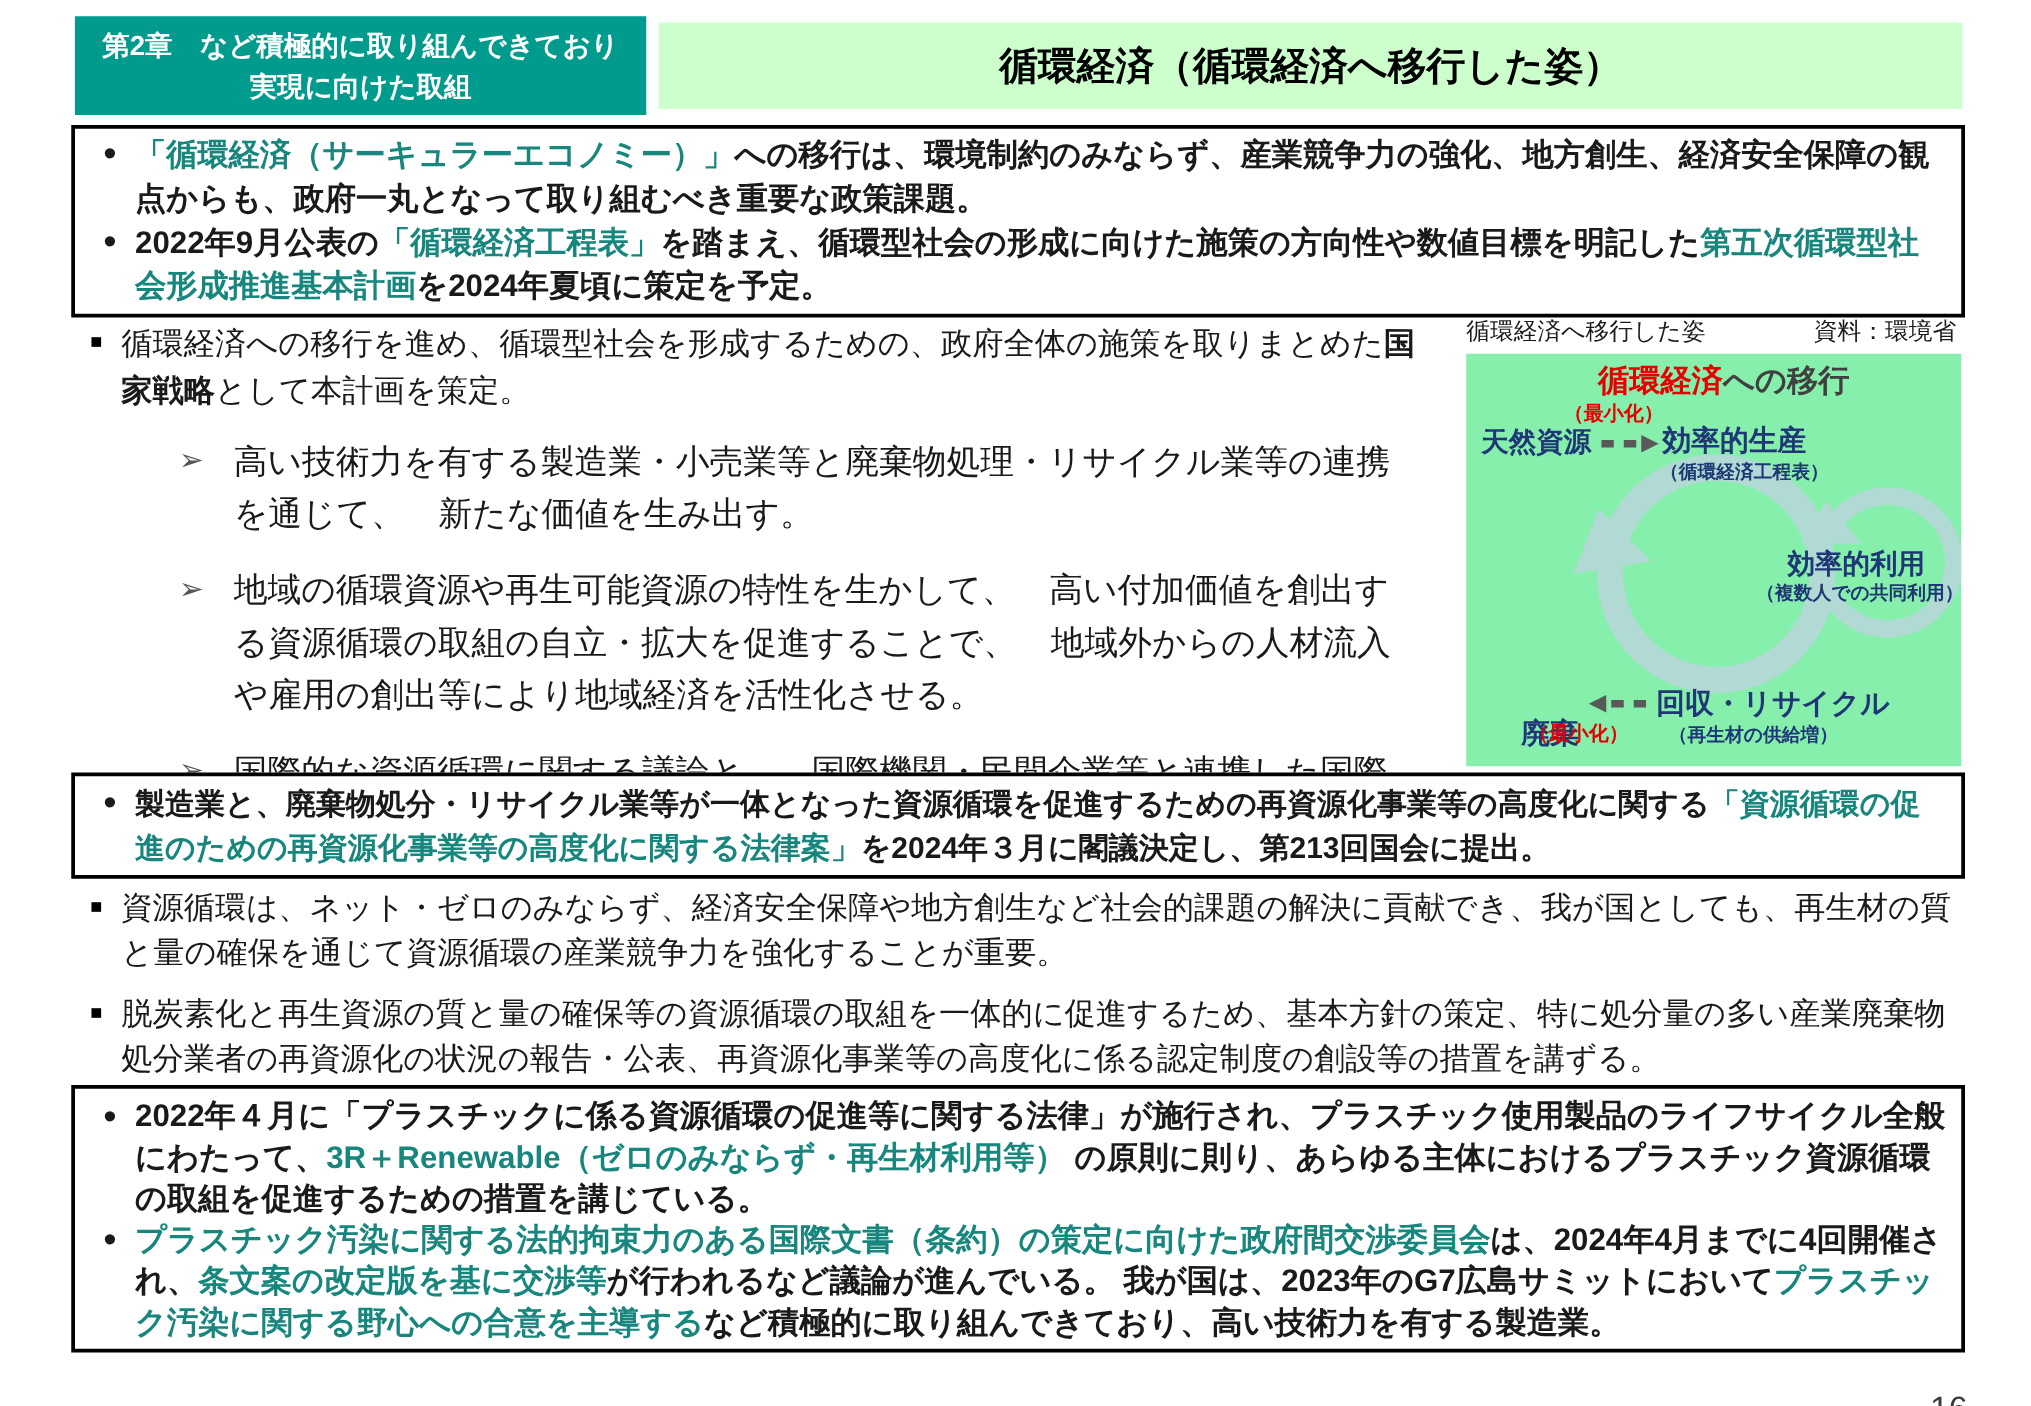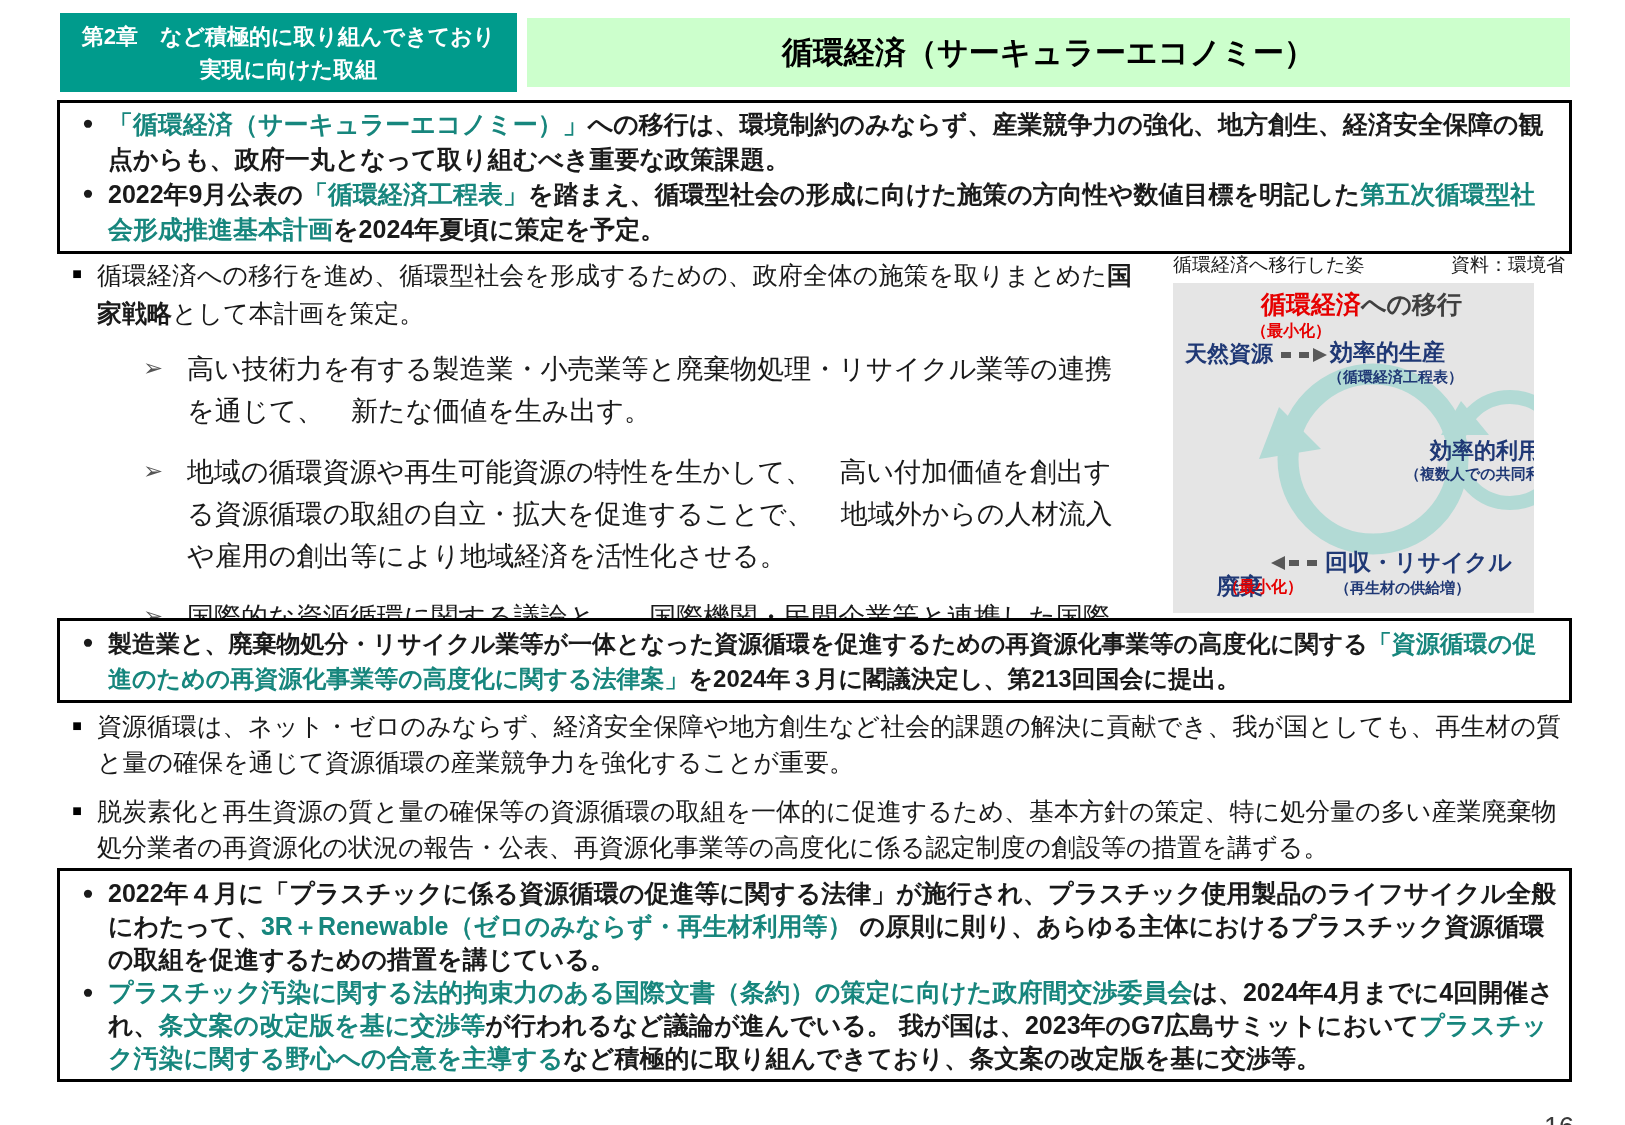--- a/index.html
+++ b/index.html
@@ -47,41 +47,41 @@
   .sub-row { display:flex; margin-top:19px; }
   .sub-row:first-child { margin-top:16px; }
   .ar { width:44px; flex:0 0 44px; font-size:24px; color:#555; padding-top:6px; }
   .sub-txt { flex:1; font-size:27px; line-height:42px; }
   .sec2 { position:absolute; left:57px; top:708px; width:1515px; }
   .sec2 .brow2 { display:flex; margin-bottom:13px; }
   .sec2 .s2txt { flex:1; font-size:25px; line-height:36px; }
   
   .diagram { position:absolute; left:1173px; top:252px; width:396px; }
   .cap-row { display:flex; justify-content:space-between; font-size:19px; padding-right:4px; color:#1a1a1a; }
-  .panel { position:relative; margin-top:5px; width:361px; height:330px; background:#e5e5e5; overflow:hidden;font-family:Liberation Mono, monospace; }
+  .panel { position:relative; margin-top:5px; width:396px; height:330px; background:#86efac; overflow:hidden;font-family:Liberation Mono, monospace; }
   .panel svg.loops { position:absolute; left:0; top:0; z-index:0; }
   .dlabel { position:absolute; z-index:1; font-weight:bold; color:#1F3875; white-space:nowrap; }
   .dtitle { position:absolute; z-index:1; left:0; right:0; top:5px; text-align:center; font-size:25px; font-weight:bold; color:#404040; padding-left:16px; white-space:nowrap; }
   .dtitle .red-part { color:#E60000; }
   .red-lab { position:absolute; z-index:1; font-weight:bold; color:#E60000; white-space:nowrap; }
   .darrow { position:absolute; z-index:1; }
   
   .pnum { position:absolute; left:1544px; top:1112px; font-size:27px; color:#3a3a3a; }
 </style>
 </head>
 <body>
 
 <div class="page">
 
   <div class="chapter-box">
     <div>第2章　など積極的に取り組んできており</div>
     <div>実現に向けた取組</div>
   </div>
   <div class="title-bar">
-    <span>循環経済（サーキュラーエコノミー）</span>
+    <span>循環経済（循環経済へ移行した姿）</span>
   </div>
 
   <div class="bbox box1">
     <div class="brow">
       <span class="dot">●</span>
       <span class="btxt"><span class="tl">「循環経済（サーキュラーエコノミー）」</span><span>への移行は、環境制約のみならず、産業競争力の強化、地方創生、経済安全保障の観点からも、政府一丸となって取り組むべき重要な政策課題。</span></span>
     </div>
     <div class="brow">
       <span class="dot">●</span>
       <span class="btxt"><span>2022年9月公表の</span><span class="tlu">「循環経済工程表」</span><span>を踏まえ、循環型社会の形成に向けた施策の方向性や数値目標を明記した</span><span class="tlu">第五次循環型社会形成推進基本計画</span><span>を2024年夏頃に策定を予定。</span></span>
@@ -163,19 +163,19 @@
     </div>
   </div>
 
   <div class="bbox box3">
     <div class="brow">
       <span class="dot">●</span>
       <span class="btxt"><span>2022年４月に「プラスチックに係る資源循環の促進等に関する法律」が施行され、プラスチック使用製品のライフサイクル全般にわたって、</span><span class="tl">3R＋Renewable（ゼロのみならず・再生材利用等）</span><span> の原則に則り、あらゆる主体におけるプラスチック資源循環の取組を促進するための措置を講じている。</span></span>
     </div>
     <div class="brow">
       <span class="dot">●</span>
-      <span class="btxt"><span class="tl">プラスチック汚染に関する法的拘束力のある国際文書（条約）の策定に向けた政府間交渉委員会</span><span>は、2024年4月までに4回開催され、</span><span class="tl">条文案の改定版を基に交渉等</span><span>が行われるなど議論が進んでいる。 我が国は、2023年のG7広島サミットにおいて</span><span class="tl">プラスチック汚染に関する野心への合意を主導する</span><span>など積極的に取り組んできており、条文案の改定版を基に交渉等。</span></span>
+      <span class="btxt"><span class="tl">プラスチック汚染に関する法的拘束力のある国際文書（条約）の策定に向けた政府間交渉委員会</span><span>は、2024年4月までに4回開催され、</span><span class="tl">条文案の改定版を基に交渉等</span><span>が行われるなど議論が進んでいる。 我が国は、2023年のG7広島サミットにおいて</span><span class="tl">プラスチック汚染に関する野心への合意を主導する</span><span>など積極的に取り組んできており、高い技術力を有する製造業。</span></span>
     </div>
   </div>
 
   <div class="pnum">16</div>
 
 </div>
 
 </body></html>

